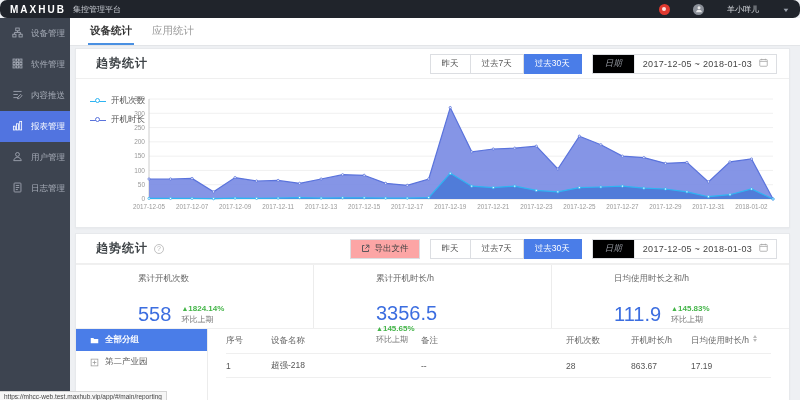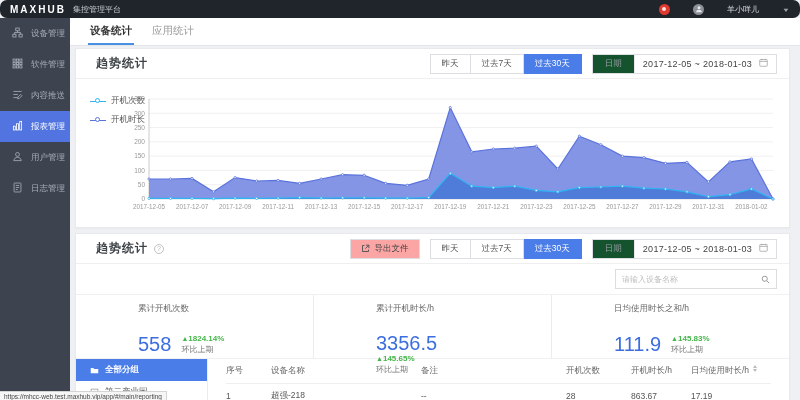--- a/index.html
+++ b/index.html
@@ -40,21 +40,21 @@
   .card-title { font-size:12px; font-weight:bold; color:#3f4448; letter-spacing:1px; }
   .help-circle { width:10px; height:10px; border:1px solid #c2c2c2; border-radius:50%; color:#b5b5b5; font-size:7px; display:flex; align-items:center; justify-content:center; margin-left:6px; }
   .head-right { margin-left:auto; display:flex; align-items:center; gap:10px; }
 
   
   .seg { display:flex; }
   .seg .btn { border:1px solid #dcdee2; border-left-width:0; background:#fff; color:#555; font-size:8.5px; padding:0 11px; height:20px; display:flex; align-items:center; cursor:pointer; }
   .seg .btn:first-child { border-left-width:1px; }
   .seg .btn.sel { background:#4a7de8; border-color:#4a7de8; color:#fff; }
   .dategrp { display:flex; border:1px solid #dcdee2; height:20px; align-items:stretch; }
-  .dategrp .dlabel { background:#14532d; color:#9a9ea6; font-size:8.5px; display:flex; align-items:center; padding:0 12px; border-right:1px solid #e7e9ec; }
+  .dategrp .dlabel { background:#000000; color:#9a9ea6; font-size:8.5px; display:flex; align-items:center; padding:0 12px; border-right:1px solid #e7e9ec;font-style:italic; }
   .dategrp .dval { display:flex; align-items:center; padding:0 8px; font-size:9px; color:#444; letter-spacing:.3px; gap:7px; }
   .cal-icon svg { width:9px; height:9px; stroke:#a7a7a7; fill:none; stroke-width:1.1; }
 
   
   .legend { position:absolute; left:14px; top:46px; }
   .leg-item { display:flex; align-items:center; gap:5px; margin-bottom:7px; font-size:8.5px; color:#555; }
   .leg-marker { width:16px; height:7px; position:relative; }
   .leg-marker .ln { position:absolute; left:0; right:0; top:3px; height:1px; }
   .leg-marker .dot { position:absolute; left:5px; top:0.5px; width:5px; height:5px; border-radius:50%; background:#fff; border:1px solid; }
 
@@ -358,31 +358,20 @@
             <svg viewBox="0 0 12 12">
                 <rect x="1" y="2" width="10" height="9" rx="1"></rect>
                 <path d="M1 4.5h10M3.5 1v2M8.5 1v2"></path>
               </svg>
           </span>
         </span>
       </div>
     </div>
   </div>
 
-  <div class="search-row">
-    <div class="search-box">
-      <input placeholder="请输入设备名称" style="">
-      <span class="search-btn">
-        <svg viewBox="0 0 12 12">
-            <circle cx="5" cy="5" r="3.4"></circle>
-            <path d="M7.6 7.6L10.8 10.8"></path>
-          </svg>
-      </span>
-    </div>
-  </div>
 
   <div class="stats-row" id="stats-row">
       <div class="stat">
         <div class="stat-label">累计开机次数</div>
         <div class="stat-main">
           <span class="stat-num">558</span>
           <span class="delta">
             <div class="pct"><span class="arr">▲</span>1824.14%</div>
             <div class="note">环比上期</div>
           </span>

